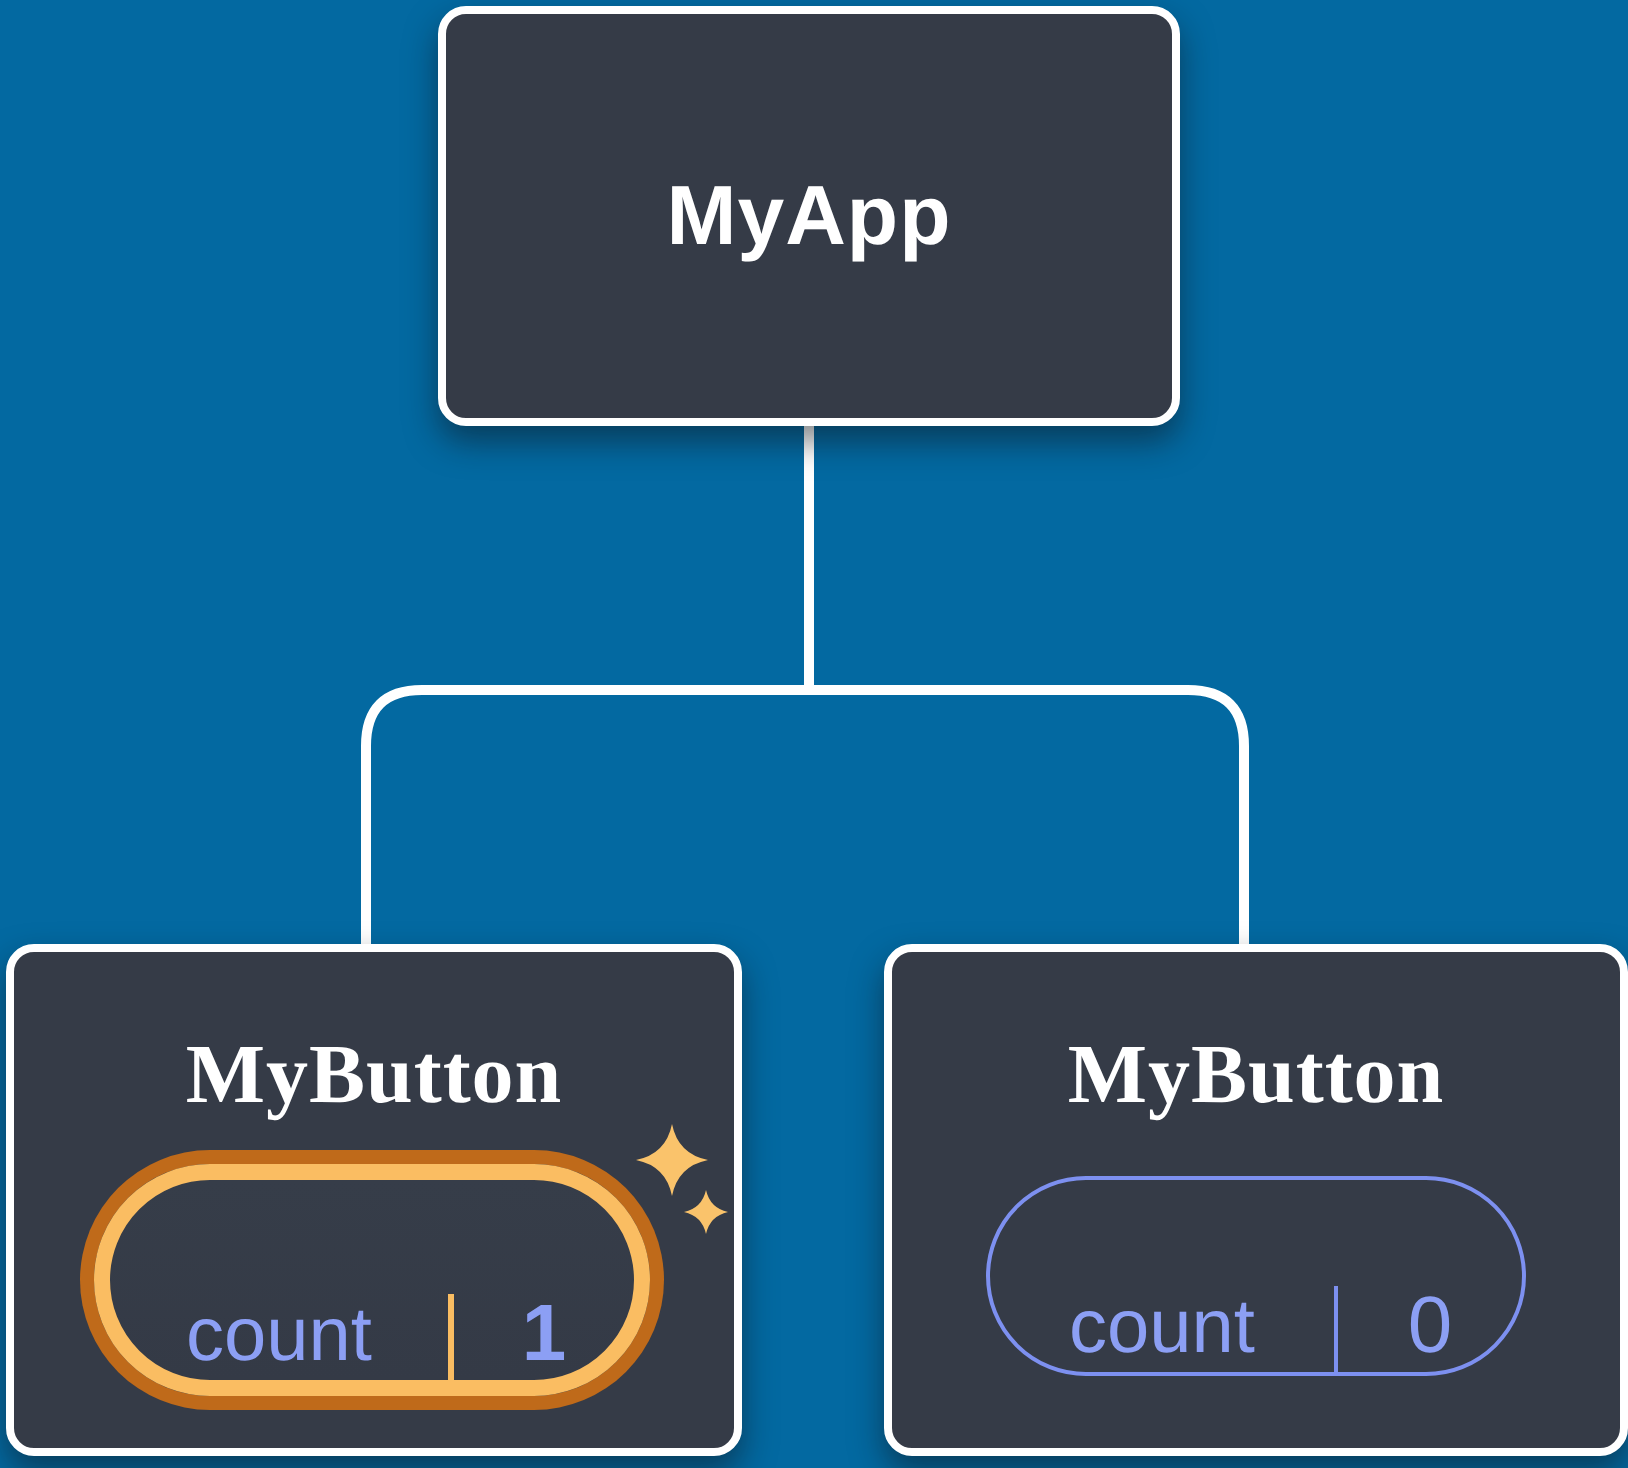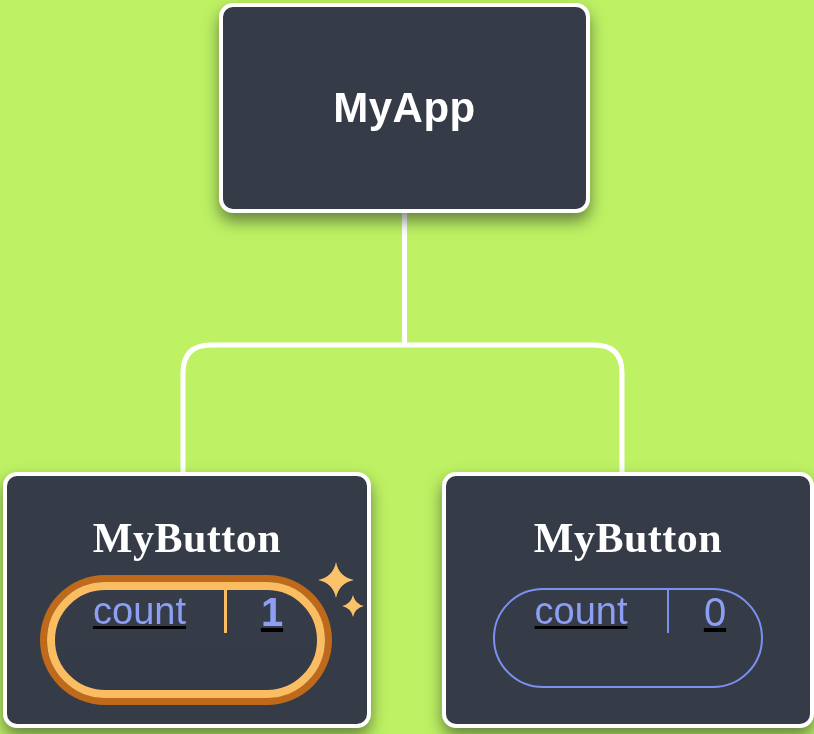--- a/index.html
+++ b/index.html
@@ -3,21 +3,21 @@
 <meta charset="utf-8">
 <style>
   * { margin: 0; padding: 0; box-sizing: border-box; }
   html, body { background: #3a4a52; }
   body { font-family: "Liberation Sans", sans-serif; }
 
   #canvas {
     position: relative;
     width: 814px;
     height: 734px;
-    background: #bef264;
+    background: #0369a1;
     overflow: hidden;
   }
 
   
   #connectors {
     position: absolute;
     left: 0; top: 0;
     width: 814px; height: 734px;
     z-index: 0;
   }
@@ -65,24 +65,23 @@
     position: absolute;
     left: 0; right: 0;
     top: 38px;
     font-family: Liberation Serif, serif;
   }
 
   
   .pill {
     position: absolute;
     display: flex;
-    align-items: flex-start;
+    align-items: flex-end;
     border-radius: 999px;
     overflow: hidden;
-    text-decoration: underline;
   }
   .pill-key, .pill-value {
     display: flex;
     align-items: center;
     justify-content: center;
     color: #8C9FF4;
   }
   .pill-key { font-size: 38px; }
   .pill-value { flex: 1; font-size: 40px; }
 

